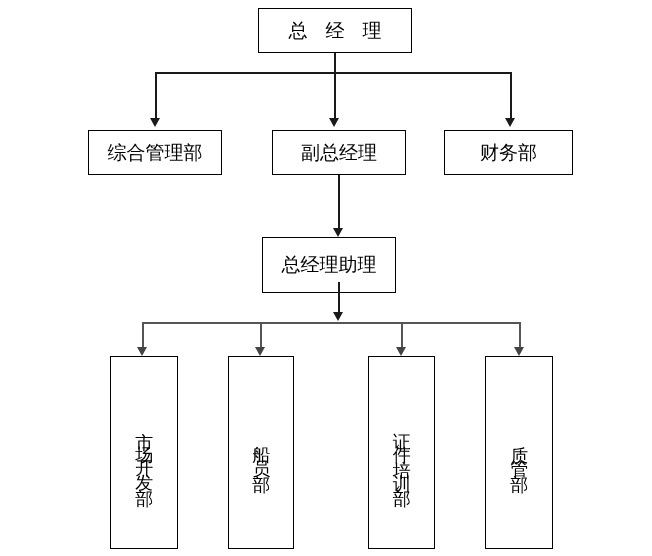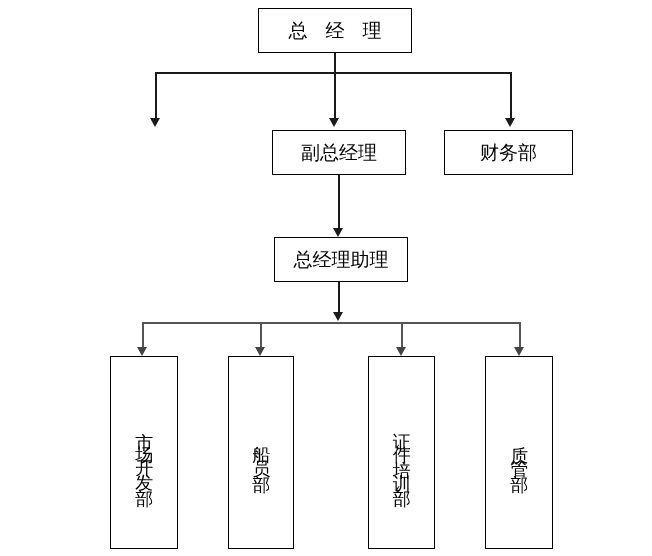--- a/index.html
+++ b/index.html
@@ -83,29 +83,30 @@
 
   <div class="conn v" style="left:155px; top:72px; height:48px;"></div>
   <div class="arrow" style="left:150px; top:118px;"></div>
 
   <div class="conn v" style="left:334px; top:72px; height:48px;"></div>
   <div class="arrow" style="left:329px; top:118px;"></div>
 
   <div class="conn v" style="left:510px; top:72px; height:48px;"></div>
   <div class="arrow" style="left:505px; top:118px;"></div>
 
+  <div class="node" style="left:88px; top:130px; width:134px; height:45px;">综合管理部</div>
 
   <div class="node" style="left:444px; top:130px; width:129px; height:45px;">财务部</div>
 
   <div class="node" style="left:272px; top:130px; width:134px; height:45px;">副总经理</div>
 
   <div class="conn v" style="left:338px; top:175px; height:57px;"></div>
   <div class="arrow" style="left:333px; top:228px;"></div>
 
-  <div class="node" style="left:274px; top:237px; width:134px; height:45px;">总经理助理</div>
+  <div class="node" style="left:262px; top:237px; width:134px; height:56px;">总经理助理</div>
 
   <div class="conn v" style="left:338px; top:282px; height:34px;"></div>
   <div class="arrow" style="left:333px; top:312px;"></div>
   <div class="conn h gray" style="left:142px; top:322px; width:378px;"></div>
 
   <div class="conn v gray" style="left:142px; top:322px; height:28px;"></div>
   <div class="arrow gray" style="left:137px; top:347px;"></div>
 
   <div class="conn v gray" style="left:260px; top:322px; height:28px;"></div>
   <div class="arrow gray" style="left:255px; top:347px;"></div>

